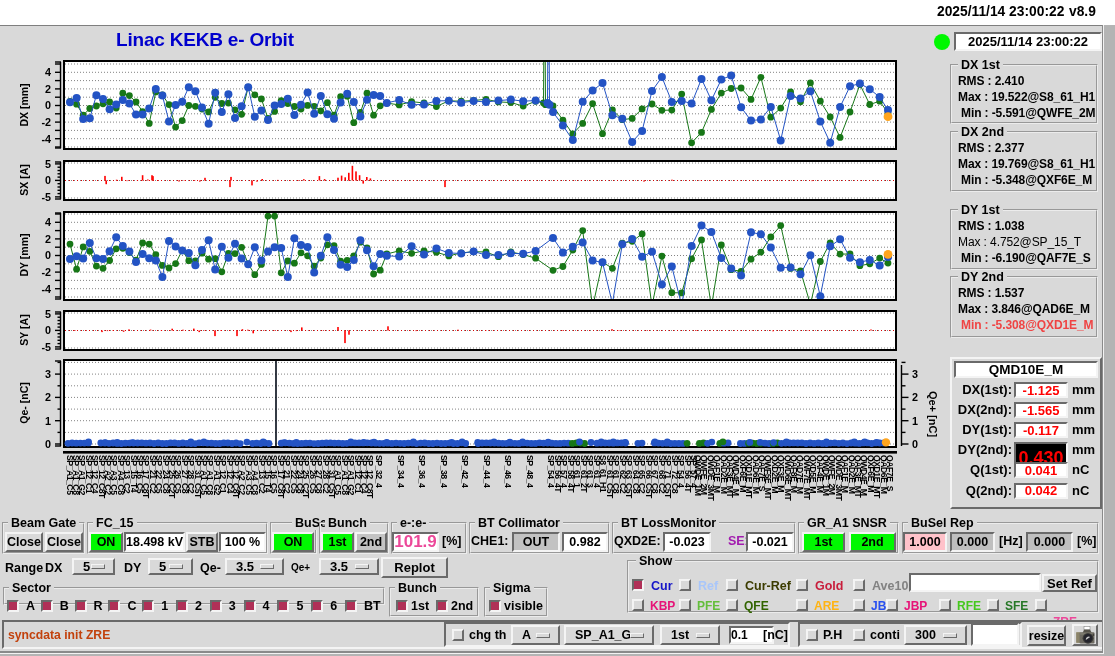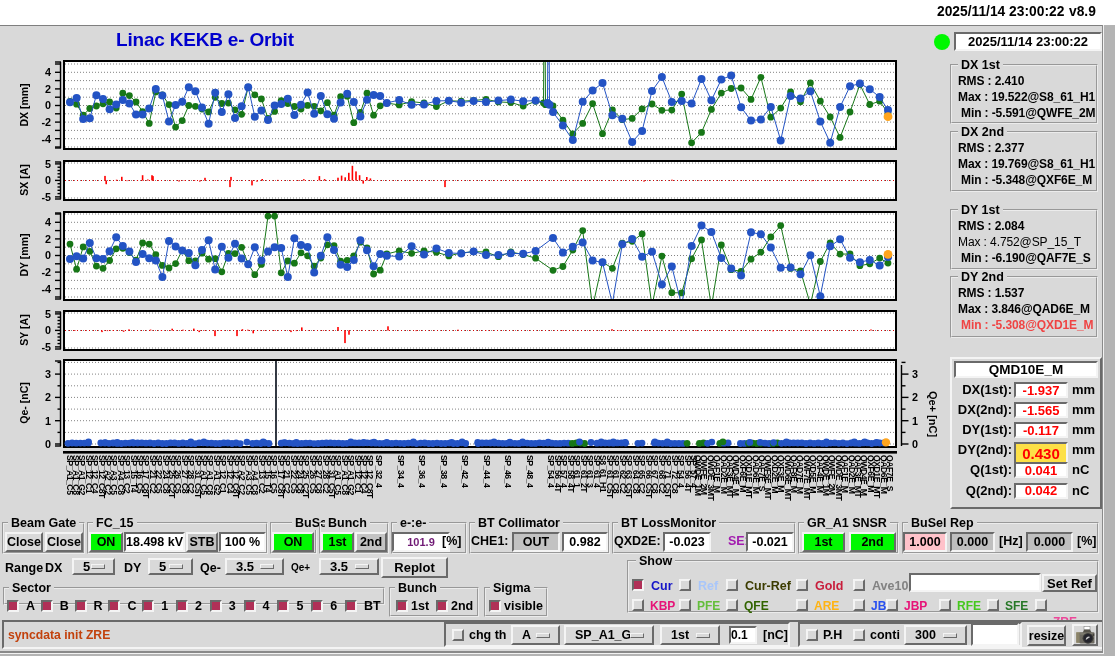--- a/index.html
+++ b/index.html
@@ -35,42 +35,42 @@
 <div class="tx" style="left:961px;top:107px;font-size:12px;color:#000;font-weight:bold;letter-spacing:-0.1px">Min :  -5.591@QWFE_2M</div>
 <div class="lf" style="left:950px;top:131px;width:148px;height:61px">
     <span class="lft" style="left:6px">DX 2nd</span>
   </div>
 <div class="tx" style="left:958px;top:142px;font-size:12px;color:#000;font-weight:bold;letter-spacing:-0.1px">RMS :  2.377</div>
 <div class="tx" style="left:958px;top:158px;font-size:12px;color:#000;font-weight:bold;letter-spacing:-0.1px">Max :  19.769@S8_61_H1</div>
 <div class="tx" style="left:961px;top:174px;font-size:12px;color:#000;font-weight:bold;letter-spacing:-0.1px">Min :  -5.348@QXF6E_M</div>
 <div class="lf" style="left:950px;top:209px;width:148px;height:61px">
     <span class="lft" style="left:6px">DY 1st</span>
   </div>
-<div class="tx" style="left:958px;top:220px;font-size:12px;color:#000;font-weight:bold;letter-spacing:-0.1px">RMS :  2.084</div>
+<div class="tx" style="left:958px;top:220px;font-size:12px;color:#000;font-weight:bold;letter-spacing:-0.1px">RMS :  1.038</div>
 <div class="tx" style="left:958px;top:236px;font-size:12px;color:#000;font-weight:normal;letter-spacing:-0.1px">Max :  4.752@SP_15_T</div>
 <div class="tx" style="left:961px;top:252px;font-size:12px;color:#000;font-weight:bold;letter-spacing:-0.1px">Min :  -6.190@QAF7E_S</div>
 <div class="lf" style="left:950px;top:276px;width:148px;height:62px">
     <span class="lft" style="left:6px">DY 2nd</span>
   </div>
 <div class="tx" style="left:958px;top:287px;font-size:12px;color:#000;font-weight:bold;letter-spacing:-0.1px">RMS :  1.537</div>
 <div class="tx" style="left:958px;top:303px;font-size:12px;color:#000;font-weight:bold;letter-spacing:-0.1px">Max :  3.846@QAD6E_M</div>
 <div class="tx" style="left:961px;top:319px;font-size:12px;color:#ef4444;font-weight:bold;letter-spacing:-0.1px">Min :  -5.308@QXD1E_M</div>
 <div class="rz" style="left:950px;top:357px;width:152px;height:152px"></div>
 <div class="sk" style="left:954px;top:361px;width:144px;height:17px;background:#fff;font-size:13.5px;color:#000;justify-content:center">QMD10E_M</div>
 <div class="tx" style="left:954px;top:383.0px;font-size:13px;color:#000;font-weight:bold;width:58px;text-align:right">DX(1st):</div>
-<div class="sk" style="left:1014px;top:382.0px;width:54px;height:16px;background:#fff;font-size:13px;color:#f00;justify-content:center">-1.937</div>
+<div class="sk" style="left:1014px;top:382.0px;width:54px;height:16px;background:#fff;font-size:13px;color:#f00;justify-content:center">-1.125</div>
 <div class="tx" style="left:1072px;top:383.0px;font-size:13px;color:#000;font-weight:bold;">mm</div>
 <div class="tx" style="left:954px;top:403.1px;font-size:13px;color:#000;font-weight:bold;width:58px;text-align:right">DX(2nd):</div>
 <div class="sk" style="left:1014px;top:402.1px;width:54px;height:16px;background:#fff;font-size:13px;color:#f00;justify-content:center">-1.565</div>
 <div class="tx" style="left:1072px;top:403.1px;font-size:13px;color:#000;font-weight:bold;">mm</div>
 <div class="tx" style="left:954px;top:423.2px;font-size:13px;color:#000;font-weight:bold;width:58px;text-align:right">DY(1st):</div>
 <div class="sk" style="left:1014px;top:422.2px;width:54px;height:16px;background:#fff;font-size:13px;color:#f00;justify-content:center">-0.117</div>
 <div class="tx" style="left:1072px;top:423.2px;font-size:13px;color:#000;font-weight:bold;">mm</div>
 <div class="tx" style="left:954px;top:443.3px;font-size:13px;color:#000;font-weight:bold;width:58px;text-align:right">DY(2nd):</div>
-<div class="sk" style="left:1014px;top:442.3px;width:54px;height:22px;background:#fde047;font-size:15px;color:#f00;justify-content:center">0.430</div>
+<div class="sk" style="left:1014px;top:442.3px;width:54px;height:32px;background:#000000;font-size:18px;color:#f00;justify-content:center">0.430</div>
 <div class="tx" style="left:1072px;top:443.3px;font-size:13px;color:#000;font-weight:bold;">mm</div>
 <div class="tx" style="left:954px;top:463.4px;font-size:13px;color:#000;font-weight:bold;width:58px;text-align:right">Q(1st):</div>
 <div class="sk" style="left:1014px;top:462.4px;width:54px;height:16px;background:#fff;font-size:13px;color:#f00;justify-content:center">0.041</div>
 <div class="tx" style="left:1072px;top:463.4px;font-size:13px;color:#000;font-weight:bold;">nC</div>
 <div class="tx" style="left:954px;top:483.5px;font-size:13px;color:#000;font-weight:bold;width:58px;text-align:right">Q(2nd):</div>
 <div class="sk" style="left:1014px;top:482.5px;width:54px;height:16px;background:#fff;font-size:13px;color:#f00;justify-content:center">0.042</div>
 <div class="tx" style="left:1072px;top:483.5px;font-size:13px;color:#000;font-weight:bold;">nC</div>
 <div class="lf" style="left:2px;top:522px;width:83px;height:32px">
     <span class="lft" style="left:4px">Beam Gate</span>
   </div>
@@ -88,21 +88,21 @@
   </div>
 <div class="rz" style="left:272px;top:532px;width:42px;height:20px;background:#00f800;font-size:12.5px;color:#000">ON</div>
 <div class="lf" style="left:319px;top:522px;width:70px;height:32px">
     <span class="lft" style="left:4px">Bunch</span>
   </div>
 <div class="rz" style="left:321px;top:532px;width:33px;height:20px;background:#00f800;font-size:12.5px;color:#000">1st</div>
 <div class="rz" style="left:355px;top:532px;width:32px;height:20px;background:#c3c3c3;font-size:12.5px;color:#000">2nd</div>
 <div class="lf" style="left:391px;top:522px;width:76px;height:32px">
     <span class="lft" style="left:4px">e-:e-</span>
   </div>
-<div class="sk" style="left:392px;top:532px;width:58px;height:20px;background:#fff;font-size:11px;color:#701a75;justify-content:center">101.9</div>
+<div class="sk" style="left:392px;top:532px;width:47px;height:20px;background:#fff;font-size:17px;color:#ec4899;justify-content:center">101.9</div>
 <div class="tx" style="left:442px;top:535px;font-size:12.5px;color:#000;font-weight:bold;">[%]</div>
 <div class="lf" style="left:469px;top:522px;width:141px;height:32px">
     <span class="lft" style="left:4px">BT Collimator</span>
   </div>
 <div class="tx" style="left:471px;top:535px;font-size:12.5px;color:#000;font-weight:bold;">CHE1:</div>
 <div class="sk" style="left:512px;top:532px;width:48px;height:20px;background:#c2c2c2;font-size:12.5px;color:#000;justify-content:center">OUT</div>
 <div class="sk" style="left:562px;top:532px;width:46px;height:20px;background:#fff;font-size:12.5px;color:#000;justify-content:center">0.982</div>
 <div class="lf" style="left:612px;top:522px;width:184px;height:32px">
     <span class="lft" style="left:4px">BT LossMonitor</span>
   </div>
@@ -204,21 +204,21 @@
 <div class="cb" style="left:1035px;top:599px;width:12px;height:12px;background:#d9d9d9;border-color:#f4f4f4 #6a6a6a #6a6a6a #f4f4f4"></div>
 <div class="tx" style="left:1053px;top:600px;font-size:12px;color:#ec4899;font-weight:bold;margin-top:16px;">ZRE</div>
 <div class="sk" style="left:2px;top:620px;width:1111px;height:29px;background:#d9d9d9"></div>
 <div class="tx" style="left:8px;top:629px;font-size:12.2px;color:#c2410c;font-weight:bold;">syncdata init ZRE</div>
 <div class="sk" style="left:444px;top:622px;width:346px;height:25px;background:#d9d9d9"></div>
 <div class="cb" style="left:452px;top:629px;width:12px;height:12px;background:#d9d9d9;border-color:#f4f4f4 #6a6a6a #6a6a6a #f4f4f4"></div>
 <div class="tx" style="left:469px;top:629px;font-size:12.5px;color:#000;font-weight:bold;">chg th</div>
 <div class="rz" style="left:511px;top:625px;width:49px;height:20px;font-size:12.5px;justify-content:flex-start;padding-left:9px">A<span class="ind" style="right:8px"></span></div>
 <div class="rz" style="left:564px;top:625px;width:90px;height:20px;font-size:12.5px;justify-content:flex-start;padding-left:9px">SP_A1_G<span class="ind" style="right:8px"></span></div>
 <div class="rz" style="left:660px;top:625px;width:60px;height:20px;font-size:12.5px;justify-content:flex-start;padding-left:9px">1st<span class="ind" style="right:8px"></span></div>
-<div class="sk" style="left:729px;top:626px;width:28px;height:18px;background:#fff;font-size:12px;color:#000;justify-content:flex-start">0.1</div>
+<div class="sk" style="left:729px;top:626px;width:45px;height:18px;background:#fff;font-size:12px;color:#000;justify-content:flex-start">0.1</div>
 <div class="tx" style="left:763px;top:629px;font-size:12.5px;color:#000;font-weight:bold;">[nC]</div>
 <div class="sk" style="left:798px;top:622px;width:224px;height:25px;background:#d9d9d9"></div>
 <div class="cb" style="left:806px;top:629px;width:12px;height:12px;background:#d9d9d9;border-color:#f4f4f4 #6a6a6a #6a6a6a #f4f4f4"></div>
 <div class="tx" style="left:823px;top:629px;font-size:12.5px;color:#000;font-weight:bold;">P.H</div>
 <div class="cb" style="left:853px;top:629px;width:12px;height:12px;background:#d9d9d9;border-color:#f4f4f4 #6a6a6a #6a6a6a #f4f4f4"></div>
 <div class="tx" style="left:870px;top:629px;font-size:12.5px;color:#000;font-weight:bold;text-align:center;">conti</div>
 <div class="rz" style="left:904px;top:625px;width:63px;height:20px;font-size:12.5px;justify-content:flex-start;padding-left:9px">300<span class="ind" style="right:8px"></span></div>
 <div class="sk" style="left:971px;top:623px;width:48px;height:23px;background:#fff;font-size:12px;color:#000;justify-content:center"></div>
 <div class="rz" style="left:1027px;top:625px;width:39px;height:21px;background:#d9d9d9;font-size:12.5px;color:#000">resize</div>
 <div class="rz" style="left:1072px;top:624px;width:26px;height:22px;background:#d9d9d9;font-size:10px;color:#000">

